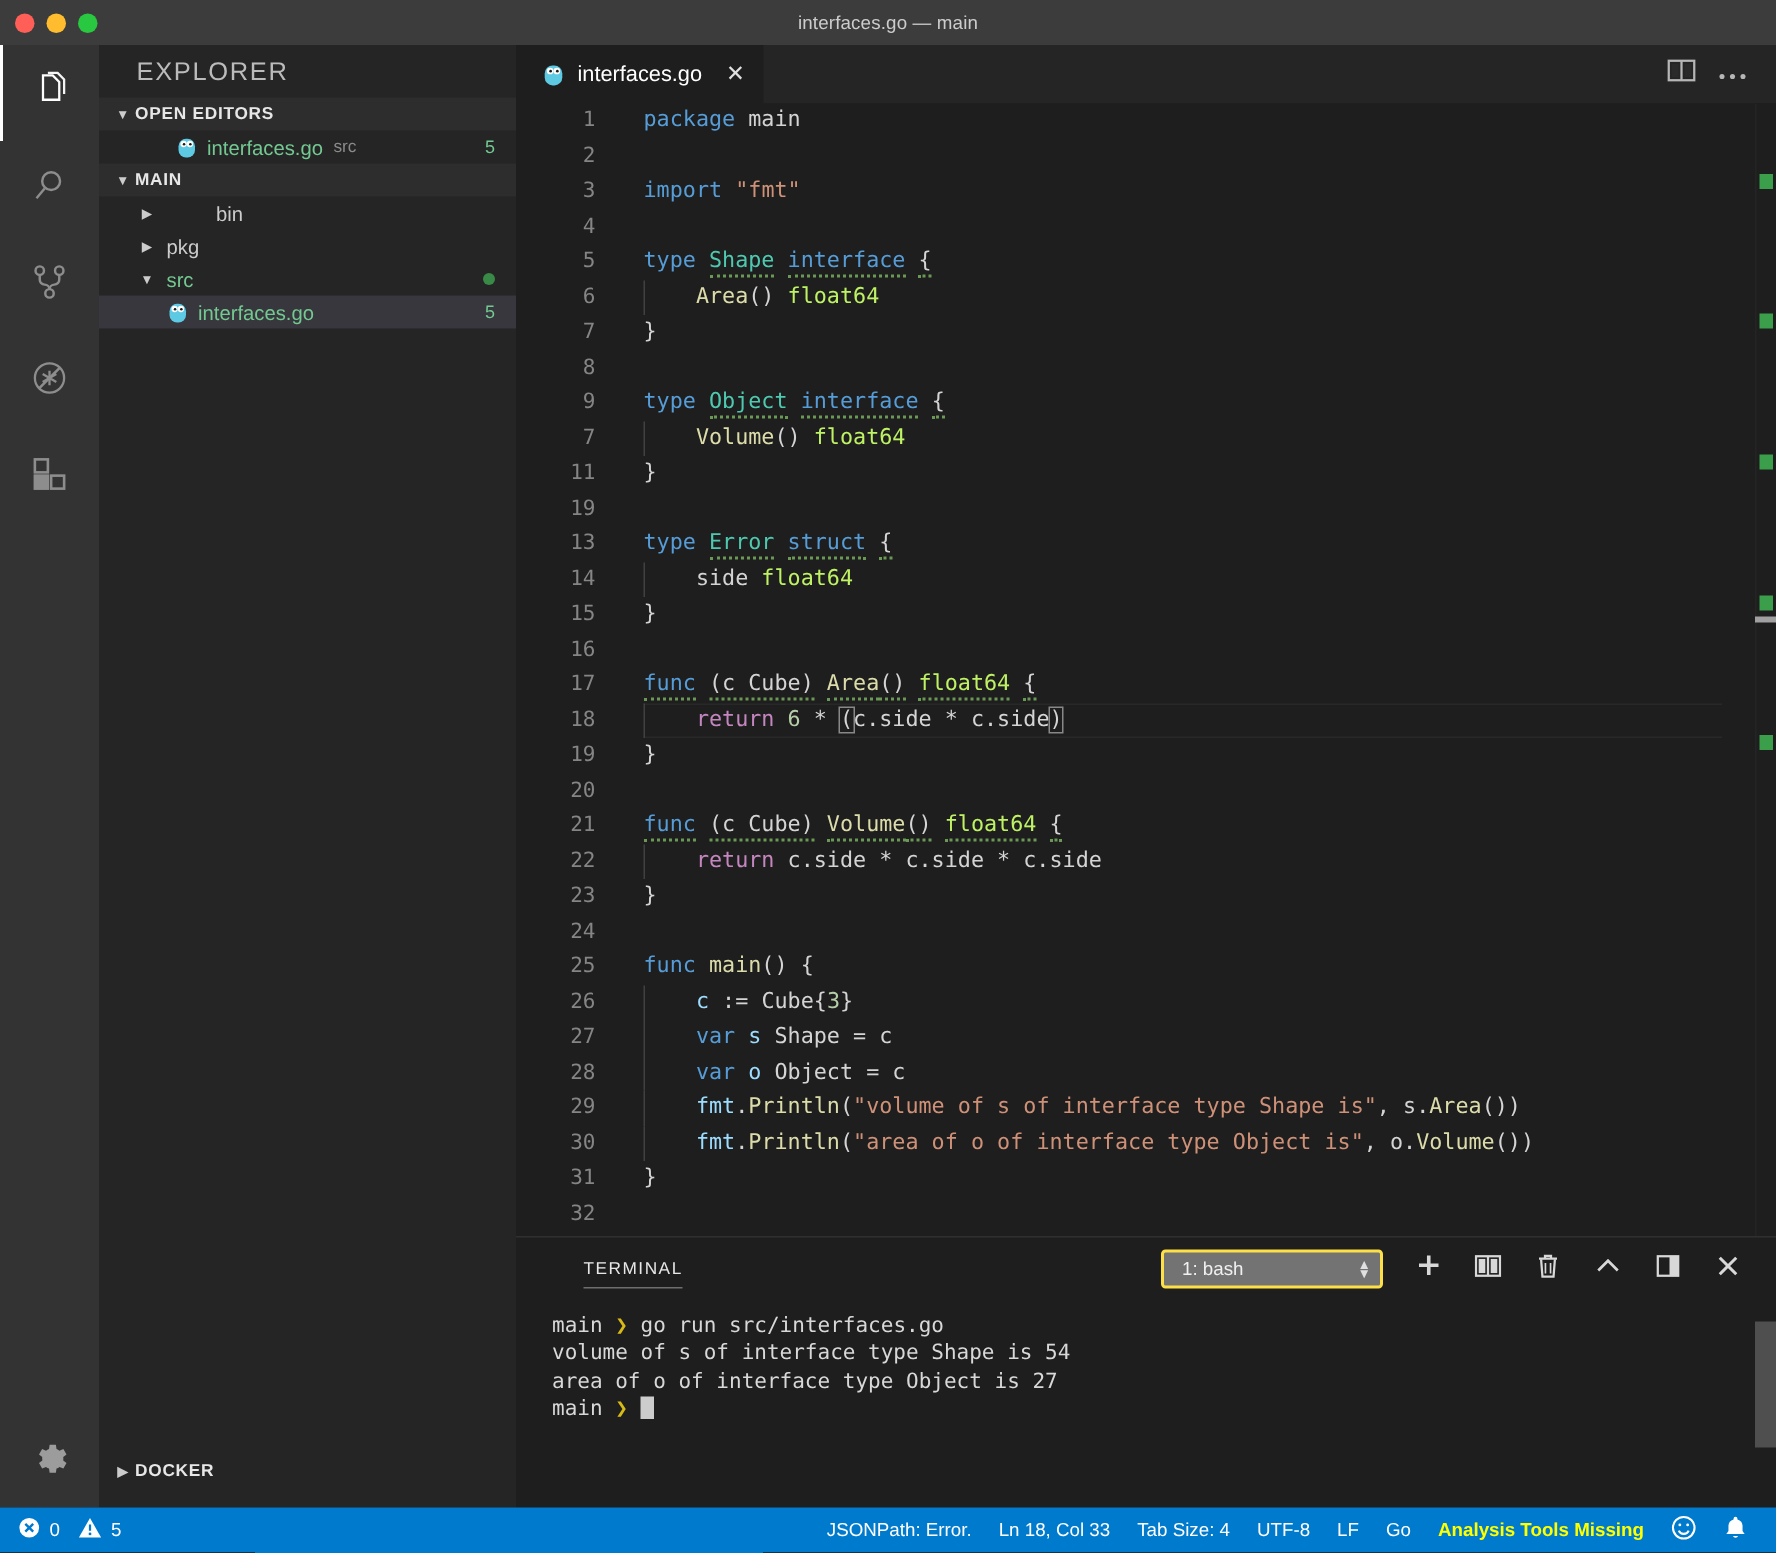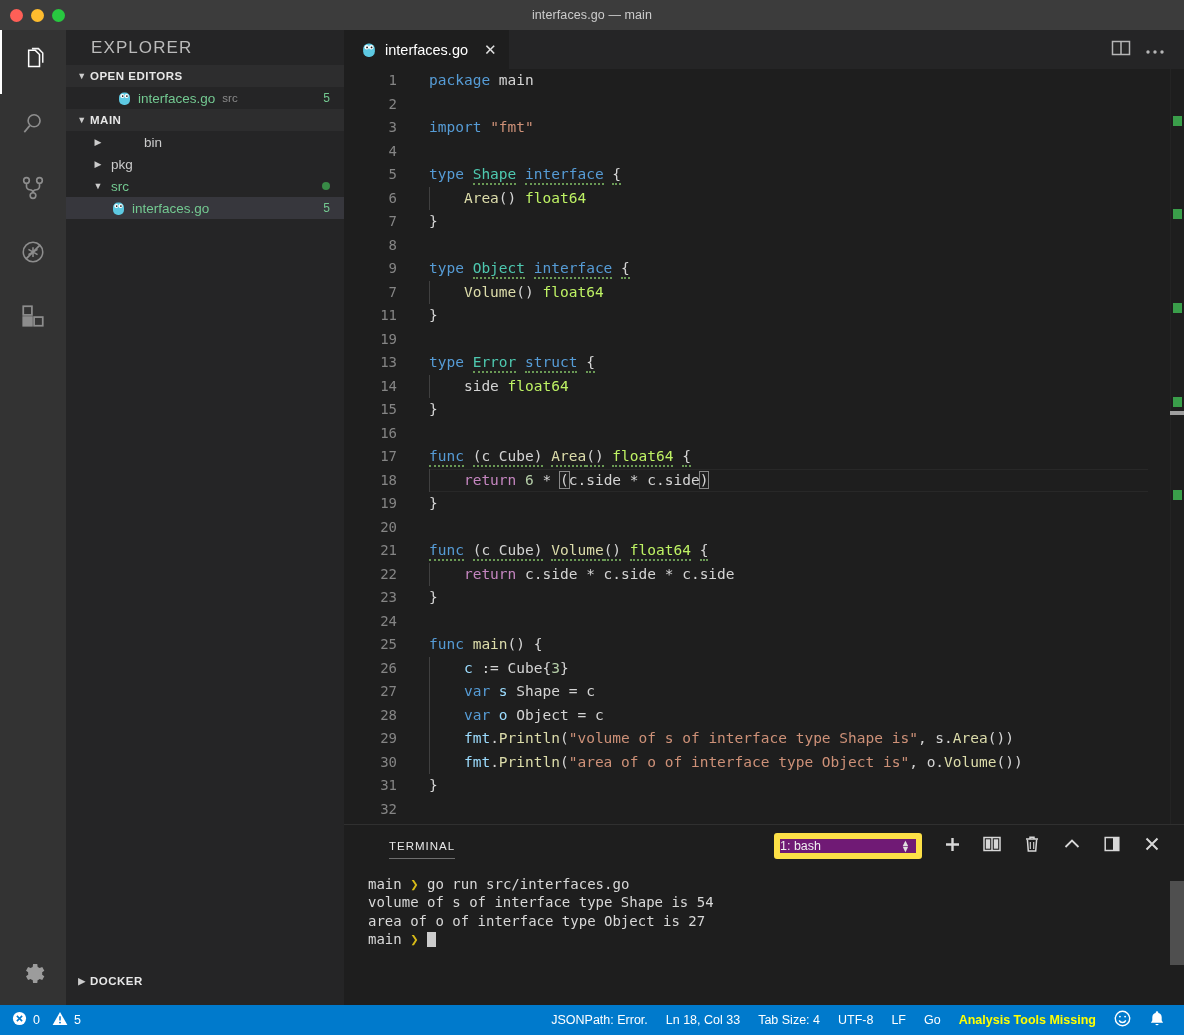--- a/index.html
+++ b/index.html
@@ -165,22 +165,22 @@
     margin-left:45px; font-size:11.5px; letter-spacing:1px; color:#e7e7e7; font-weight:400;
     position:relative; height:42px; display:flex; align-items:center;
   }
   .panel-tab:after{
     content:""; position:absolute; left:0; right:0; bottom:8px; height:1px; background:#6e6e6e;
   }
   .panel-actions{
     position:absolute; right:12px; top:0; height:42px; display:flex; align-items:center; gap:0px;
   }
   .term-select{
-    width:148px; height:26px; background:#701a75; border:6px solid #fde047; border-radius:3px;
-    display:flex; align-items:center; padding:0 6px 0 0; font-size:12.5px; color:#f0f0f0;
+    width:148px; height:26px; background:#737373; border:2px solid #fde047; border-radius:3px;
+    display:flex; align-items:center; padding:0 6px 0 12px; font-size:12.5px; color:#f0f0f0;
     margin-right:10px;
   }
   .spin{ margin-left:auto; display:flex; flex-direction:column; line-height:6px; font-size:9px; color:#e0e0e0; }
   .p-act{ width:40px; height:42px; display:flex; align-items:center; justify-content:center; opacity:.92; }
   .term-body{
     position:absolute; left:0; top:42px; right:0; bottom:0;
     font-family:"DejaVu Sans Mono", monospace; font-size:14px; line-height:18.4px;
     color:#d8d8d8; padding-left:24px; padding-top:8px;
   }
   .tl{ white-space:pre; height:18.4px; }

